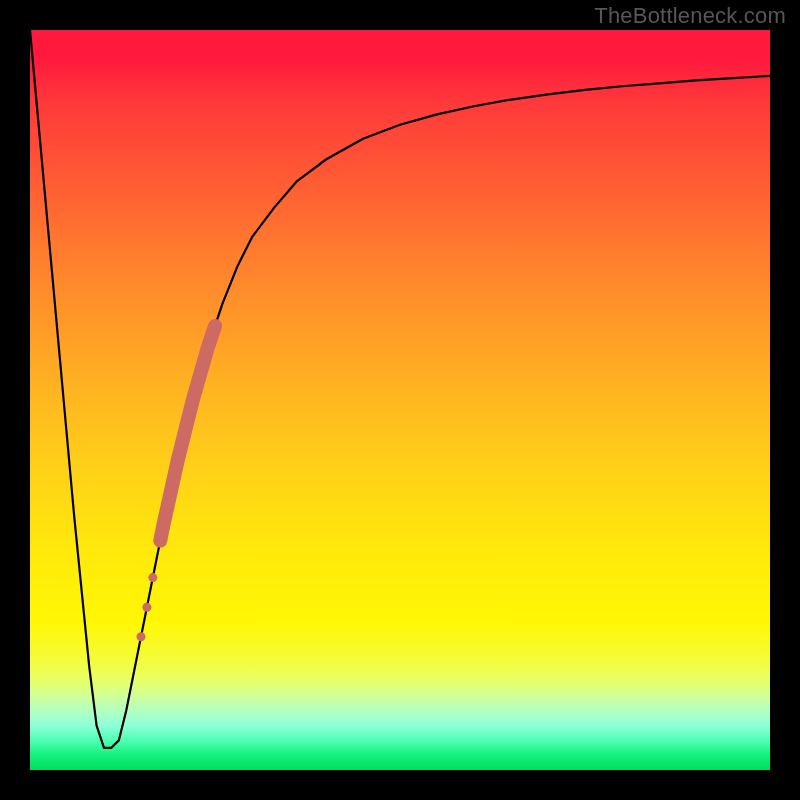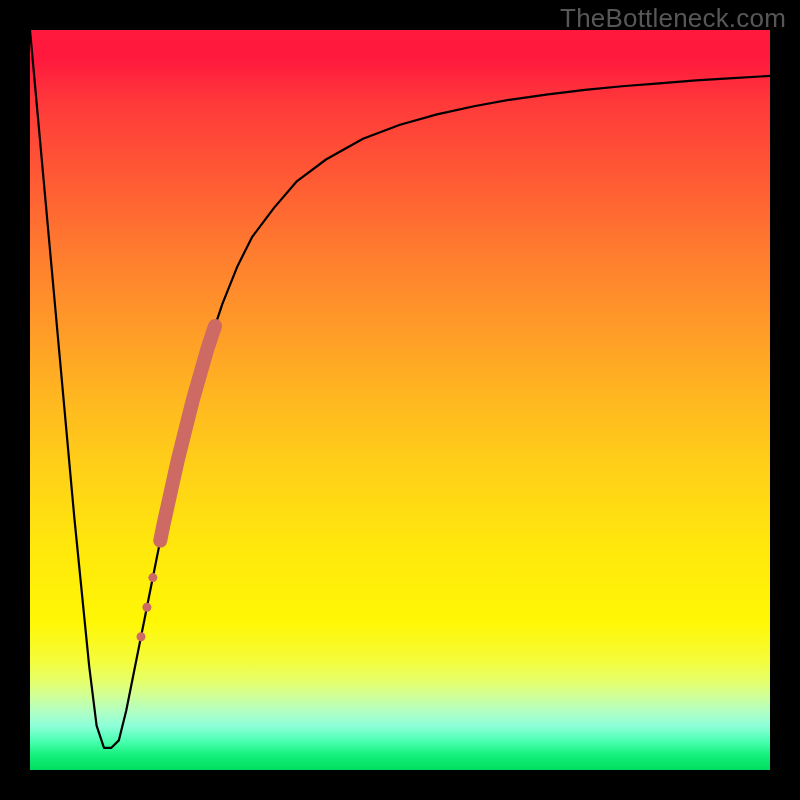--- a/index.html
+++ b/index.html
@@ -66,21 +66,21 @@
   }
   .bead-core {
     stroke: #cd6a63;
     stroke-linecap: round;
     fill: none;
   }
   .attribution {
     position: absolute;
     top: 3px;
     right: 14px;
-    font-size: 26px;
+    font-size: 22px;
     font-weight: 400;
     letter-spacing: 0.2px;
   }
   .attribution span { display:inline-block; }
 </style>
 </head>
 <body>
 
 <div class="frame">
   <div class="plot">

